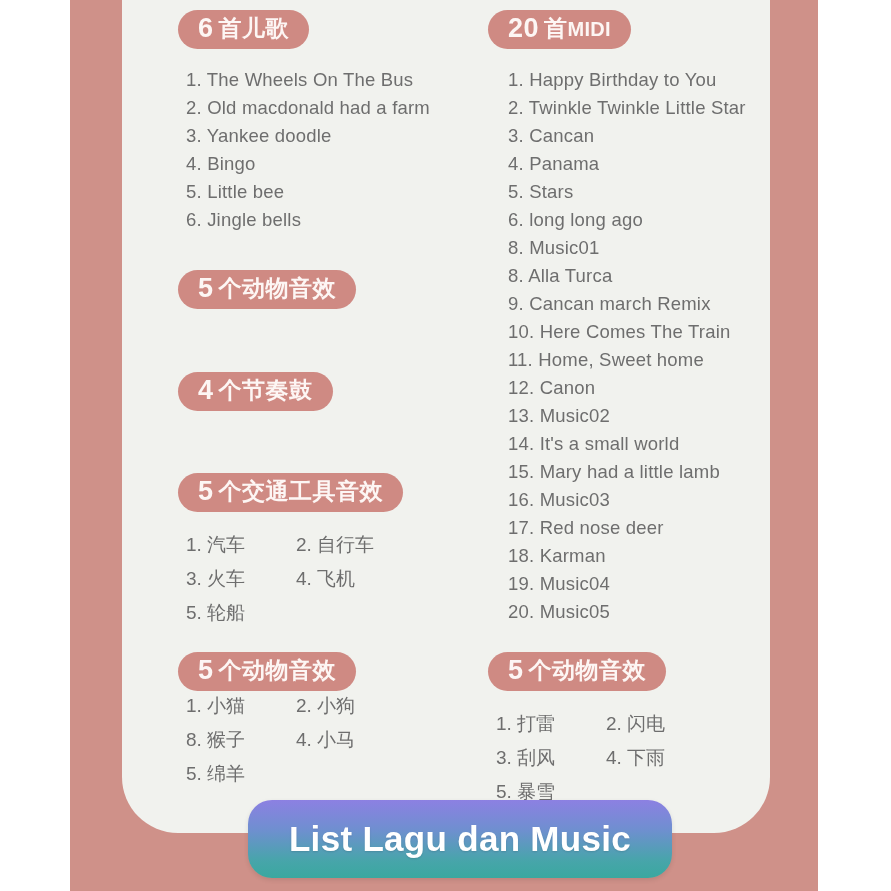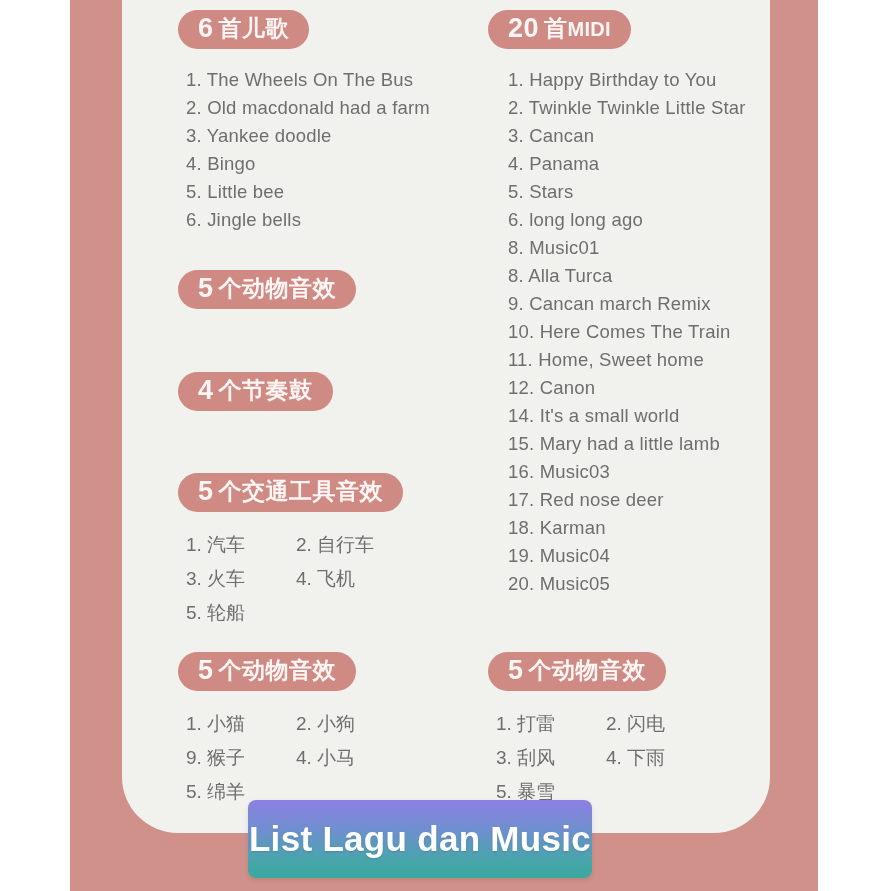--- a/index.html
+++ b/index.html
@@ -123,23 +123,23 @@
   }
 
   
   .sec { position: absolute; }
 
   
   .banner {
     position: absolute;
     left: 248px;
     top: 800px;
-    width: 344px;
+    width: 424px;
     height: 78px;
-    border-radius: 8px;
+    border-radius: 24px;
     background: linear-gradient(180deg, #8c80e2 0%, #6f8fd0 38%, #47a5aa 78%, #3aa89f 100%);
     display: flex;
     align-items: center;
     justify-content: center;
     box-shadow: 0 2px 5px rgba(0,0,0,0.10);
   }
   .banner-text {
     color: #ffffff;
     font-size: 35px;
     font-weight: 700;
@@ -196,24 +196,24 @@
             <li>3. 火车</li>
             <li>4. 飞机</li>
             <li>5. 轮船</li>
           </ul>
         </div>
 
         <div class="sec" style="top:652px; left:0;">
           <div class="badge">
             <span class="num">5</span><span class="txt">个动物音效</span>
           </div>
-          <ul class="grid-list" style="margin-top:18px; margin-left:8px;">
+          <ul class="grid-list" style="margin-left:8px;">
             <li>1. 小猫</li>
             <li>2. 小狗</li>
-            <li>9. 猴子</li>
+            <li>8. 猴子</li>
             <li>4. 小马</li>
             <li>5. 绵羊</li>
           </ul>
         </div>
 
       </div>
 
       <div class="col col-right">
 
         <div class="sec" style="top:10px; left:0;">
@@ -226,20 +226,21 @@
             <li>3. Cancan</li>
             <li>4. Panama</li>
             <li>5. Stars</li>
             <li>6. long long ago</li>
             <li>8. Music01</li>
             <li>8. Alla Turca</li>
             <li>9. Cancan march Remix</li>
             <li>10. Here Comes The Train</li>
             <li>11. Home, Sweet home</li>
             <li>12. Canon</li>
+            <li>13. Music02</li>
             <li>14. It's a small world</li>
             <li>15. Mary had a little lamb</li>
             <li>16. Music03</li>
             <li>17. Red nose deer</li>
             <li>18. Karman</li>
             <li>19. Music04</li>
             <li>20. Music05</li>
           </ul>
         </div>
 

